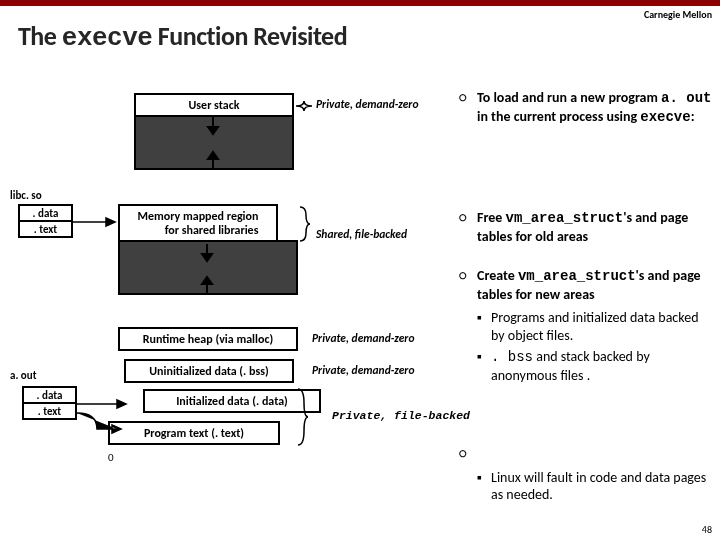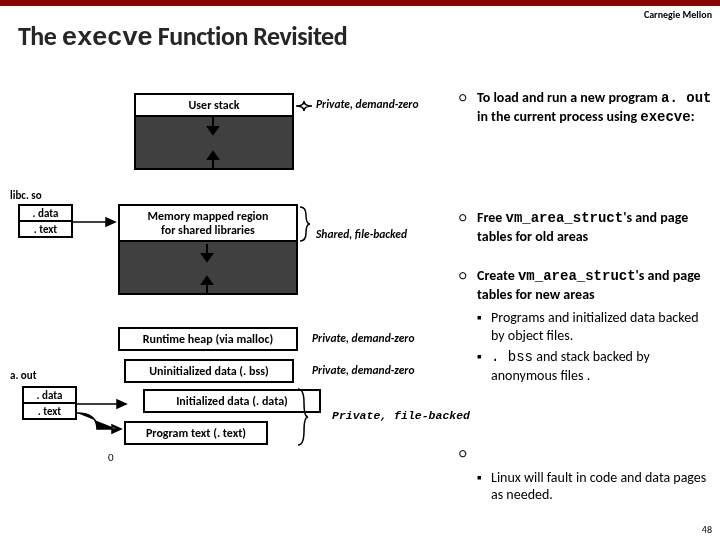--- a/index.html
+++ b/index.html
@@ -2,21 +2,21 @@
 <html><head>
 <meta charset="utf-8">
 <style>
   * { margin: 0; padding: 0; box-sizing: border-box; }
   body { width: 720px; height: 540px; font-family: Calibri, Arial, sans-serif; background: white; position: relative; overflow: hidden; }
   .header { height: 6px; background: #8b0000; width: 100%; }
   .brand { position: absolute; top: 8px; right: 8px; font-size: 10px; font-weight: bold; color: black; }
   .title { font-size: 26px; font-weight: bold; color: #262626; padding: 14px 18px 6px 18px; letter-spacing: -0.5px; }
   .title .mono { font-family: "Courier New", monospace; }
   .content { position: relative; width: 100%; }
-  .box { position: absolute; border: 2px solid black; text-align: center; display: flex; align-items: center; justify-content: center; font-size: 12px; font-weight: bold; background: white; }
+  .box { position: absolute; border: 2px solid black; text-align: right; display: flex; align-items: center; justify-content: center; font-size: 12px; font-weight: bold; background: white; }
   .box.dark { background: #404040; }
   .label { position: absolute; font-size: 11px; }
   .note { position: absolute; font-size: 11.5px; font-style: italic; font-weight: bold; }
   .bullets { position: absolute; right: 6px; width: 255px; font-size: 14px; line-height: 1.25; }
   .bullets .bl { display: flex; margin-bottom: 6px; }
   .bullets .sym { width: 18px; flex-shrink: 0; }
   .bullets .sub { display: flex; margin-left: 18px; margin-bottom: 4px; }
   .bullets .sub .sym { width: 14px; }
   .mono { font-family: "Courier New", monospace; }
   .pagenum { position: absolute; bottom: 4px; right: 8px; font-size: 10px; }
@@ -39,28 +39,28 @@
   <div class="box" style="top:145px; left:18px; width:55px; height:18px; font-size:11px;">. data</div>
   <div class="box" style="top:161px; left:18px; width:55px; height:18px; font-size:11px;">. text</div>
 
   <div class="label" style="top:310px; left:10px; font-weight:bold;">a. out</div>
   <div class="box" style="top:327px; left:22px; width:55px; height:18px; font-size:11px;">. data</div>
   <div class="box" style="top:343px; left:22px; width:55px; height:18px; font-size:11px;">. text</div>
 
   <div class="box" style="top:34px; left:134px; width:160px; height:24px;">User stack</div>
   <div class="box dark" style="top:56px; left:134px; width:160px; height:55px;"></div>
 
-  <div class="box" style="top:145px; left:118px; width:180px; height:38px; white-space:pre-line; line-height:1.2;">Memory mapped region
+  <div class="box" style="top:145px; left:118px; width:160px; height:38px; white-space:pre-line; line-height:1.2;">Memory mapped region
 for shared libraries</div>
   <div class="box dark" style="top:181px; left:118px; width:180px; height:55px;"></div>
 
   <div class="box" style="top:268px; left:118px; width:180px; height:24px;">Runtime heap (via malloc)</div>
   <div class="box" style="top:300px; left:124px; width:170px; height:24px;">Uninitialized data (. bss)</div>
   <div class="box" style="top:330px; left:143px; width:178px; height:24px;">Initialized data (. data)</div>
-  <div class="box" style="top:362px; left:124px; width:144px; height:24px;">Program text (. text)</div>
+  <div class="box" style="top:362px; left:108px; width:172px; height:24px;">Program text (. text)</div>
 
   <div class="zero" style="top:392px; left:108px;">0</div>
 
   <svg class="arr" style="top:58px; left:206px;" width="14" height="20">
       <path d="M7 0 L7 12 M2 10 L7 17 L12 10 Z" fill="black" stroke="black" stroke-width="2"></path>
     </svg>
   <svg class="arr" style="top:90px; left:206px;" width="14" height="20">
       <path d="M7 20 L7 8 M2 10 L7 3 L12 10 Z" fill="black" stroke="black" stroke-width="2"></path>
     </svg>
   <svg class="arr" style="top:185px; left:200px;" width="14" height="20">

